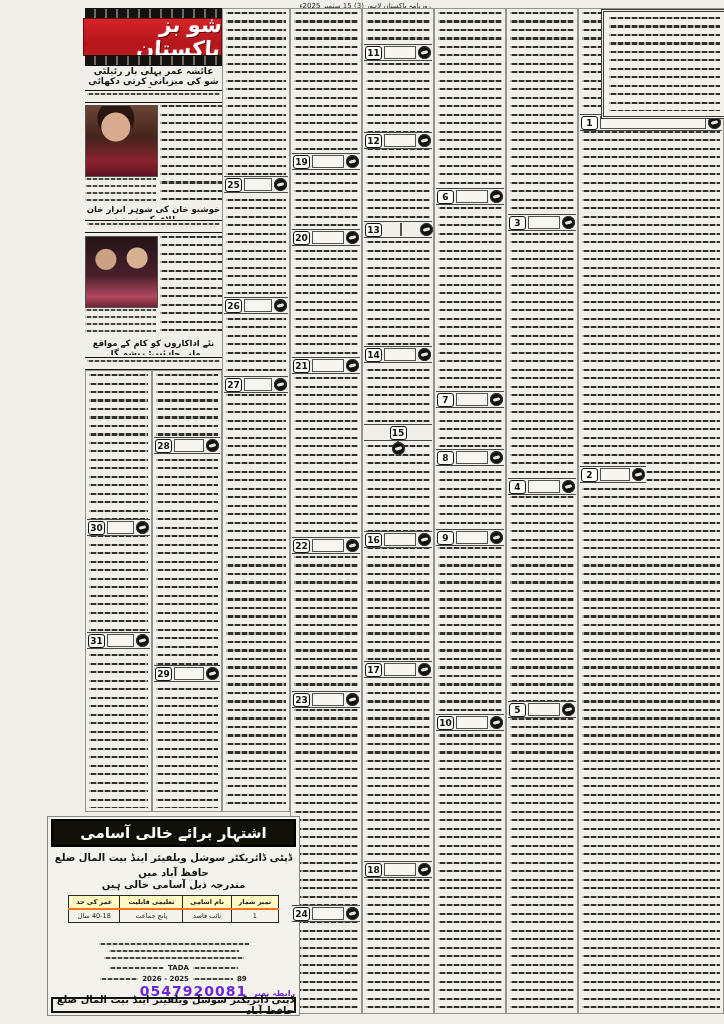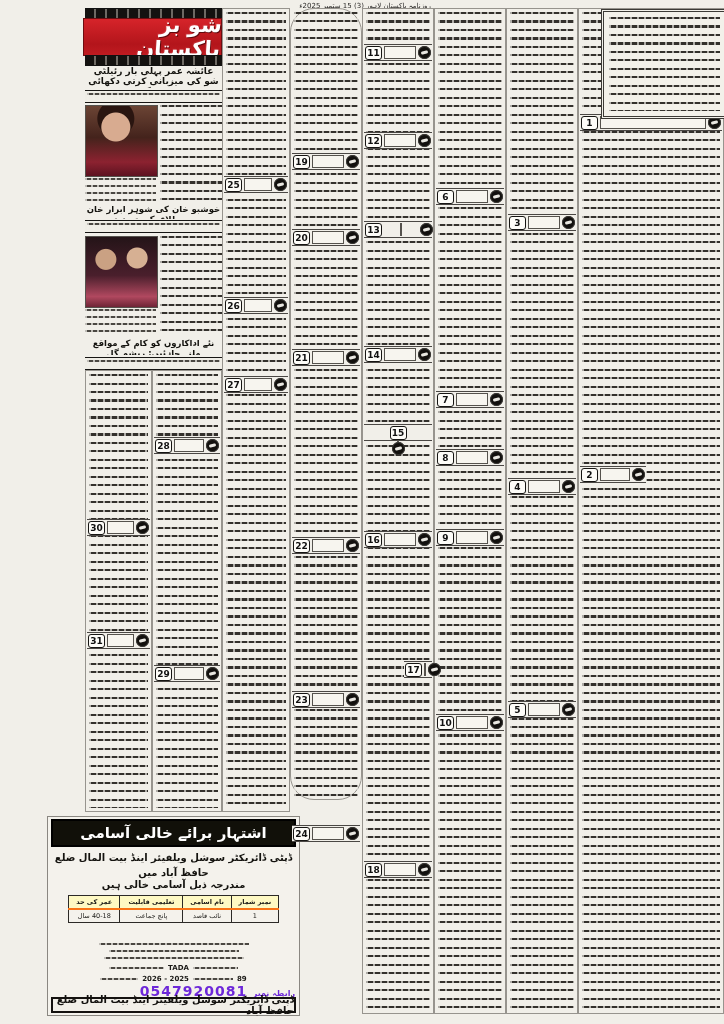--- a/index.html
+++ b/index.html
@@ -227,59 +227,59 @@
       <div class="qhead" style="top: 415px; flex-direction: column;">
         <span class="qnum">15</span>
         <span class="qname sim-light"></span>
         <span class="qorn"></span>
       </div>
       <div class="qhead" style="top: 522px;">
         <span class="qnum">16</span>
         <span class="qname sim-light"></span>
         <span class="qorn"></span>
       </div>
-      <div class="qhead" style="top: 652px; margin-left: 40px;">
+      <div class="qhead" style="top: 652px;">
         <span class="qnum">17</span>
         <span class="qname sim-light"></span>
         <span class="qorn"></span>
       </div>
       <div class="qhead" style="top: 852px;">
         <span class="qnum">18</span>
         <span class="qname sim-light"></span>
         <span class="qorn"></span>
       </div>
     </div>
-    <div class="abs qcol" style="left: 290px; top: 8px; width: 72px; height: 792px; box-sizing: border-box; border-radius: 24px;">
+    <div class="abs qcol" style="left: 290px; top: 8px; width: 72px; height: 1006px; box-sizing: border-box;">
       <div class="qfill sim"></div>
       <div class="qhead" style="top: 144px;">
         <span class="qnum">19</span>
         <span class="qname sim-light"></span>
         <span class="qorn"></span>
       </div>
       <div class="qhead" style="top: 220px;">
         <span class="qnum">20</span>
         <span class="qname sim-light"></span>
         <span class="qorn"></span>
       </div>
-      <div class="qhead" style="top: 340px;">
+      <div class="qhead" style="top: 348px;">
         <span class="qnum">21</span>
         <span class="qname sim-light"></span>
         <span class="qorn"></span>
       </div>
       <div class="qhead" style="top: 528px;">
         <span class="qnum">22</span>
         <span class="qname sim-light"></span>
         <span class="qorn"></span>
       </div>
       <div class="qhead" style="top: 682px;">
         <span class="qnum">23</span>
         <span class="qname sim-light"></span>
         <span class="qorn"></span>
       </div>
-      <div class="qhead" style="top: 816px;">
+      <div class="qhead" style="top: 896px;">
         <span class="qnum">24</span>
         <span class="qname sim-light"></span>
         <span class="qorn"></span>
       </div>
     </div>
     <div class="abs qcol" style="left: 222px; top: 8px; width: 68px; height: 804px; box-sizing: border-box;">
       <div class="qfill sim"></div>
       <div class="qhead" style="top: 167px;">
         <span class="qnum">25</span>
         <span class="qname sim-light"></span>

